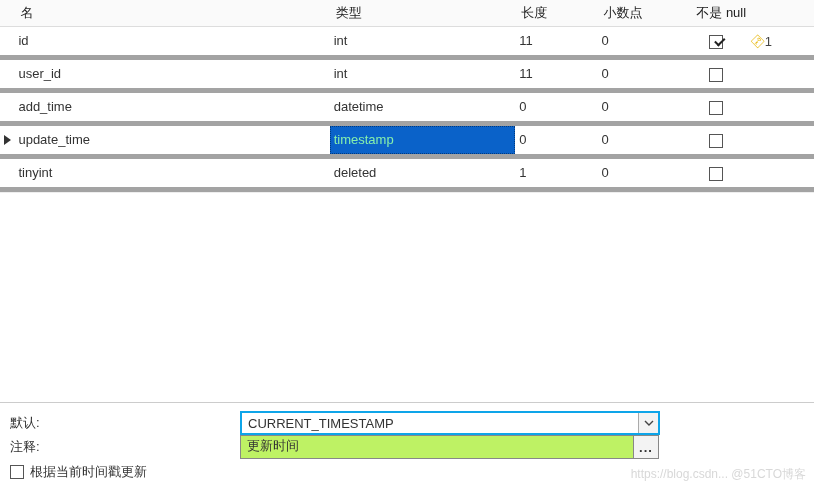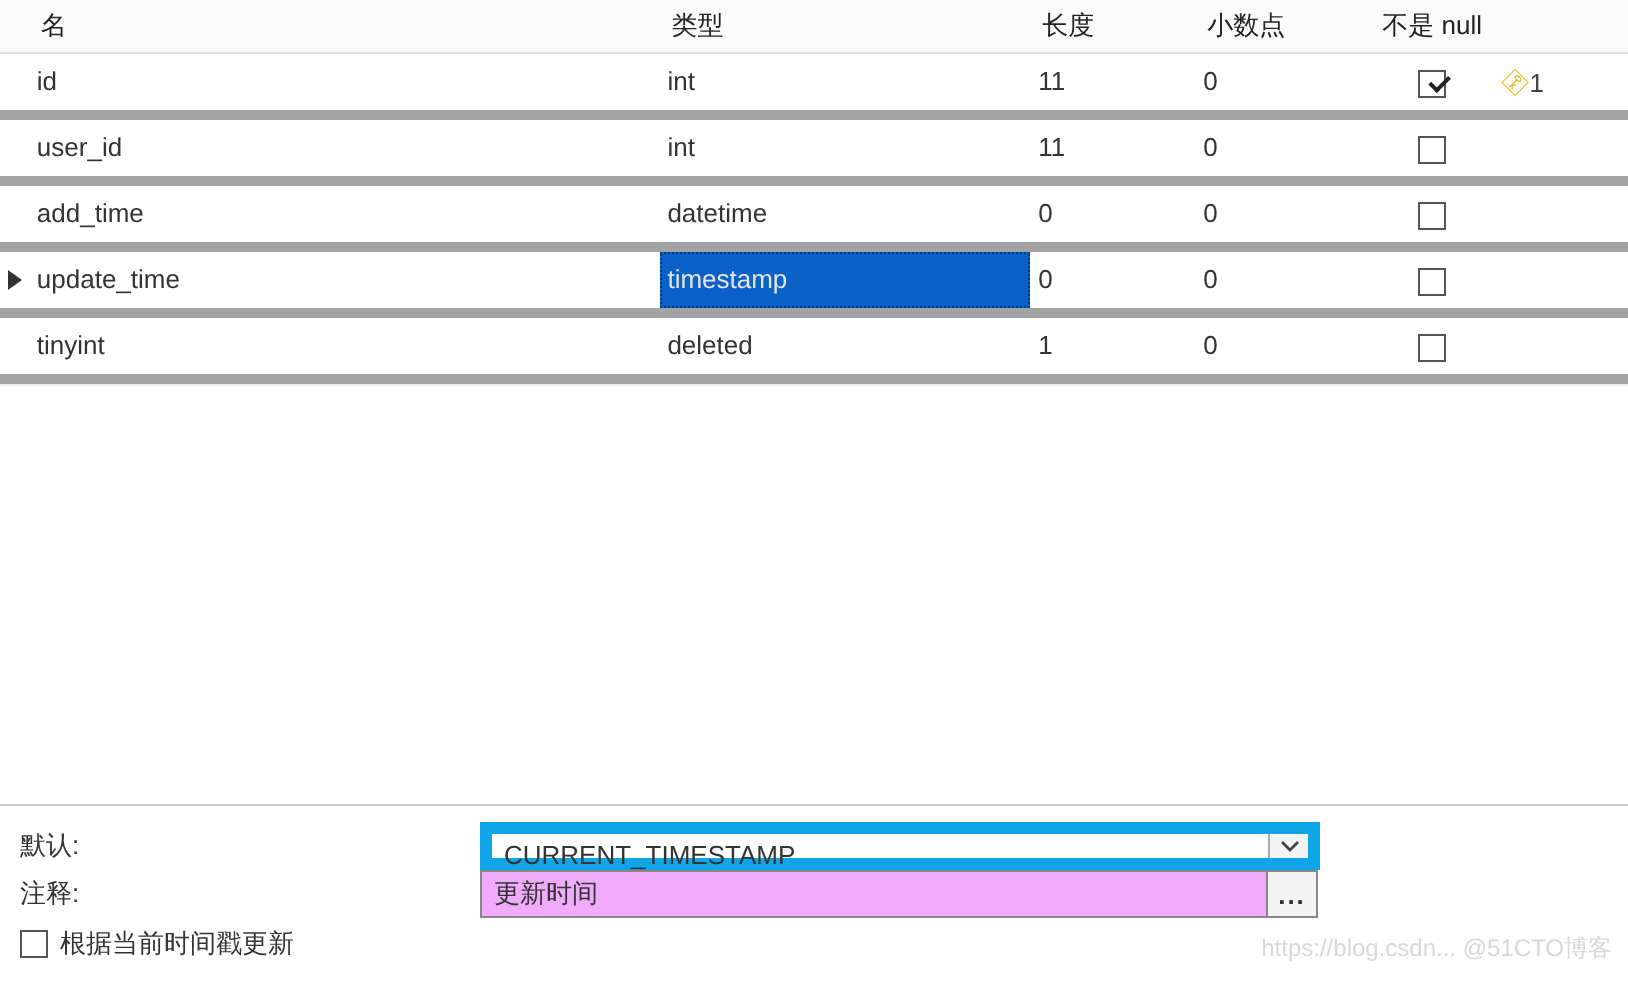--- a/index.html
+++ b/index.html
@@ -32,25 +32,25 @@
     vertical-align: middle;
   }
   .col-indicator { width: 14px; min-width:14px; text-align:center; padding:0; }
   .col-name   { width: 306px; padding-left:6px; }
   .col-type   { width: 180px; }
   .col-len    { width: 80px; margin-left: 32px; }
   .col-dec    { width: 80px; }
   .col-null   { width: 70px; text-align:center; }
   .col-key    { width: 60px; text-align:left; padding-left:6px; }
   th.col-indicator { border-right:none; }
-  th.col-null { text-align:center; }
+  th.col-null { text-align:right; }
   .cell { padding-left:4px; display:block; width:100%; height:100%; line-height:28px; }
   .editing {
     background: #0a62c9;
-    color: #e5e5e5;
+    color: #86efac;
     outline: 1px dotted #003a80;
     outline-offset: -1px;
   }
   .row-marker {
     display:inline-block;
     width:0;height:0;
     border-top:5px solid transparent;
     border-bottom:5px solid transparent;
     border-left:7px solid #333;
   }
@@ -92,21 +92,21 @@
     display:flex;
     align-items:center;
     margin-bottom:0;
   }
   .form-label {
     width: 230px;
   }
   .dropdown {
     flex: 0 0 420px;
     display:flex;
-    border:6px solid #0ea5e9;
+    border:2px solid #0ea5e9;
     height:24px;
     background:#fff;
   }
   .dropdown span.val {
     flex:1;
     padding:2px 6px;
     line-height:18px;
   }
   .dropdown .dd-btn {
     width:20px;
@@ -114,21 +114,22 @@
     display:flex;align-items:center;justify-content:center;
     background:#f3f3f3;
   }
   .dd-btn svg { width:10px;height:10px; }
   .textfield {
     flex:0 0 394px;
     border:1px solid #888;
     height:24px;
     padding:2px 6px;
     line-height:18px;
-    background:#f0abfc;
+    background:#bef264;
+    font-family:Liberation Mono, monospace;
   }
   .dots-btn {
     width:26px;height:24px;
     border:1px solid #888;
     margin-left:-1px;
     background:#f3f3f3;
     display:flex;align-items:center;justify-content:center;
     font-weight:bold;
     letter-spacing:1px;
   }

